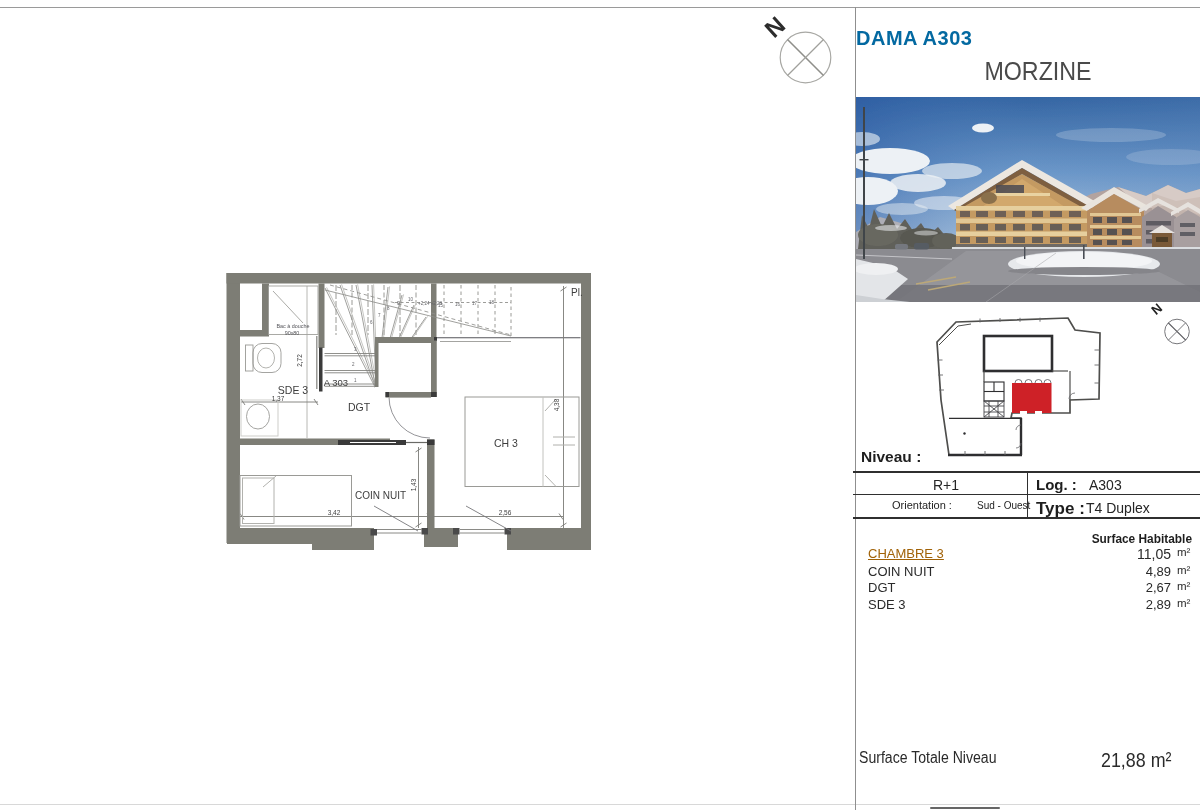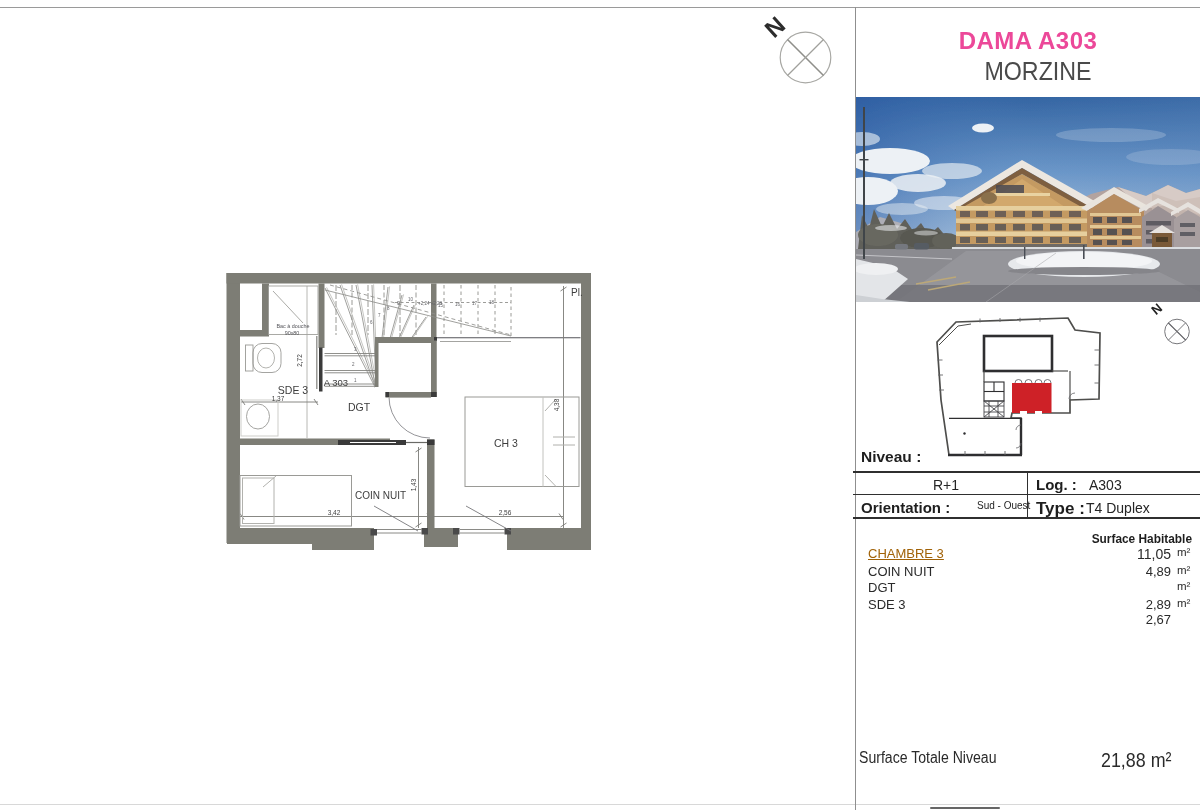--- a/index.html
+++ b/index.html
@@ -252,21 +252,21 @@
 
 <text x="217.5" y="232" font-size="6.5" text-anchor="middle" transform="rotate(-90 215.5 232)">1,43</text>
 
 <text x="360.5" y="152" font-size="6.5" text-anchor="middle" transform="rotate(-90 358.5 152)">4,38</text>
 
 <text x="371" y="41" font-size="10">Pl.</text>
 </g>
 </g>
 </svg>
 
-<div class="abs" style="left:856px;top:27px;width:344px;text-align:center;font-size:24px;font-weight:bold;color:#ec4899;letter-spacing:0.5px;">DAMA A303</div>
+<div class="abs" style="left:856px;top:27px;width:344px;text-align:left;font-size:20px;font-weight:bold;color:#0369a1;letter-spacing:0.5px;">DAMA A303</div>
 
 <div class="abs" style="left:866px;top:57px;width:344px;text-align:center;font-size:25px;color:#4a4a4a;transform:scaleX(0.93);">MORZINE</div>
 
 <svg class="abs" style="left:856px;top:97px;" width="344" height="205" viewBox="0 0 344 205">
 <defs>
 <linearGradient id="skyv" x1="0" y1="0" x2="0" y2="1">
 <stop offset="0" stop-color="#30619f"></stop>
 <stop offset="0.5" stop-color="#6f9aca"></stop>
 <stop offset="1" stop-color="#c4d6e6"></stop>
 </linearGradient>
@@ -500,35 +500,35 @@
 <div class="abs" style="left:853px;top:471px;width:347px;height:2px;background:#2f2f2f;"></div>
 <div class="abs" style="left:853px;top:494px;width:347px;height:1px;background:#2f2f2f;"></div>
 <div class="abs" style="left:853px;top:517px;width:347px;height:2px;background:#2f2f2f;"></div>
 <div class="abs" style="left:1027px;top:471px;width:1px;height:47px;background:#2f2f2f;"></div>
 
 <div class="abs" style="left:861px;top:448px;font-size:15.5px;font-weight:bold;color:#1e1e1e;">Niveau :</div>
 <div class="abs" style="left:933px;top:477px;font-size:14px;color:#252525;">R+1</div>
 <div class="abs" style="left:1036px;top:476px;font-size:15px;font-weight:bold;color:#1e1e1e;">Log. :</div>
 <div class="abs" style="left:1089px;top:477px;font-size:14px;color:#252525;">A303</div>
 
-<div class="abs" style="left:861px;top:499px;font-size:15px;font-weight:bold;color:#1e1e1e;">Orientation :</div>
+<div class="abs" style="left:892px;top:499px;font-size:11px;font-weight:normal;color:#1e1e1e;">Orientation :</div>
 <div class="abs" style="left:953px;top:500px;font-size:10px;color:#252525;margin-left:24px;">Sud - Ouest</div>
 <div class="abs" style="left:1036px;top:499px;font-size:17px;font-weight:bold;color:#1e1e1e;">Type :</div>
 <div class="abs" style="left:1086px;top:500px;font-size:14px;color:#252525;">T4 Duplex</div>
 
 <div class="abs" style="left:1000px;top:531px;width:192px;text-align:right;font-size:13.5px;font-weight:bold;color:#1e1e1e;transform:scaleX(0.88);transform-origin:right;">Surface Habitable</div>
 
 <div class="abs" style="left:868px;top:546px;font-size:13px;color:#a16207;text-decoration:underline;">CHAMBRE 3</div>
 <div class="abs" style="left:868px;top:563.5px;font-size:13px;color:#2a2a2a;">COIN NUIT</div>
 <div class="abs" style="left:868px;top:580px;font-size:13px;color:#2a2a2a;">DGT</div>
 <div class="abs" style="left:868px;top:596.5px;font-size:13px;color:#2a2a2a;">SDE 3</div>
 
 <div class="abs" style="left:1071px;top:546px;width:100px;text-align:right;font-size:14px;color:#2a2a2a;">11,05</div>
 <div class="abs" style="left:1071px;top:563.5px;width:100px;text-align:right;font-size:13px;color:#2a2a2a;">4,89</div>
-<div class="abs" style="left:1071px;top:612px;width:100px;text-align:right;font-size:13px;color:#2a2a2a;">2,67</div>
+<div class="abs" style="left:1071px;top:580px;width:100px;text-align:right;font-size:13px;color:#2a2a2a;">2,67</div>
 <div class="abs" style="left:1071px;top:596.5px;width:100px;text-align:right;font-size:13px;color:#2a2a2a;">2,89</div>
 <div class="abs" style="left:1177px;top:546px;font-size:11.5px;color:#2a2a2a;">m²</div>
 <div class="abs" style="left:1177px;top:563.5px;font-size:11.5px;color:#2a2a2a;">m²</div>
 <div class="abs" style="left:1177px;top:580px;font-size:11.5px;color:#2a2a2a;">m²</div>
 <div class="abs" style="left:1177px;top:596.5px;font-size:11.5px;color:#2a2a2a;">m²</div>
 
 <div class="abs" style="left:859px;top:749px;font-size:16px;color:#2a2a2a;transform:scaleX(0.88);transform-origin:left;">Surface Totale Niveau</div>
 
 <div class="abs" style="left:1101px;top:748px;font-size:21px;color:#2a2a2a;transform:scaleX(0.85);transform-origin:left;">21,88 m²</div>
 

